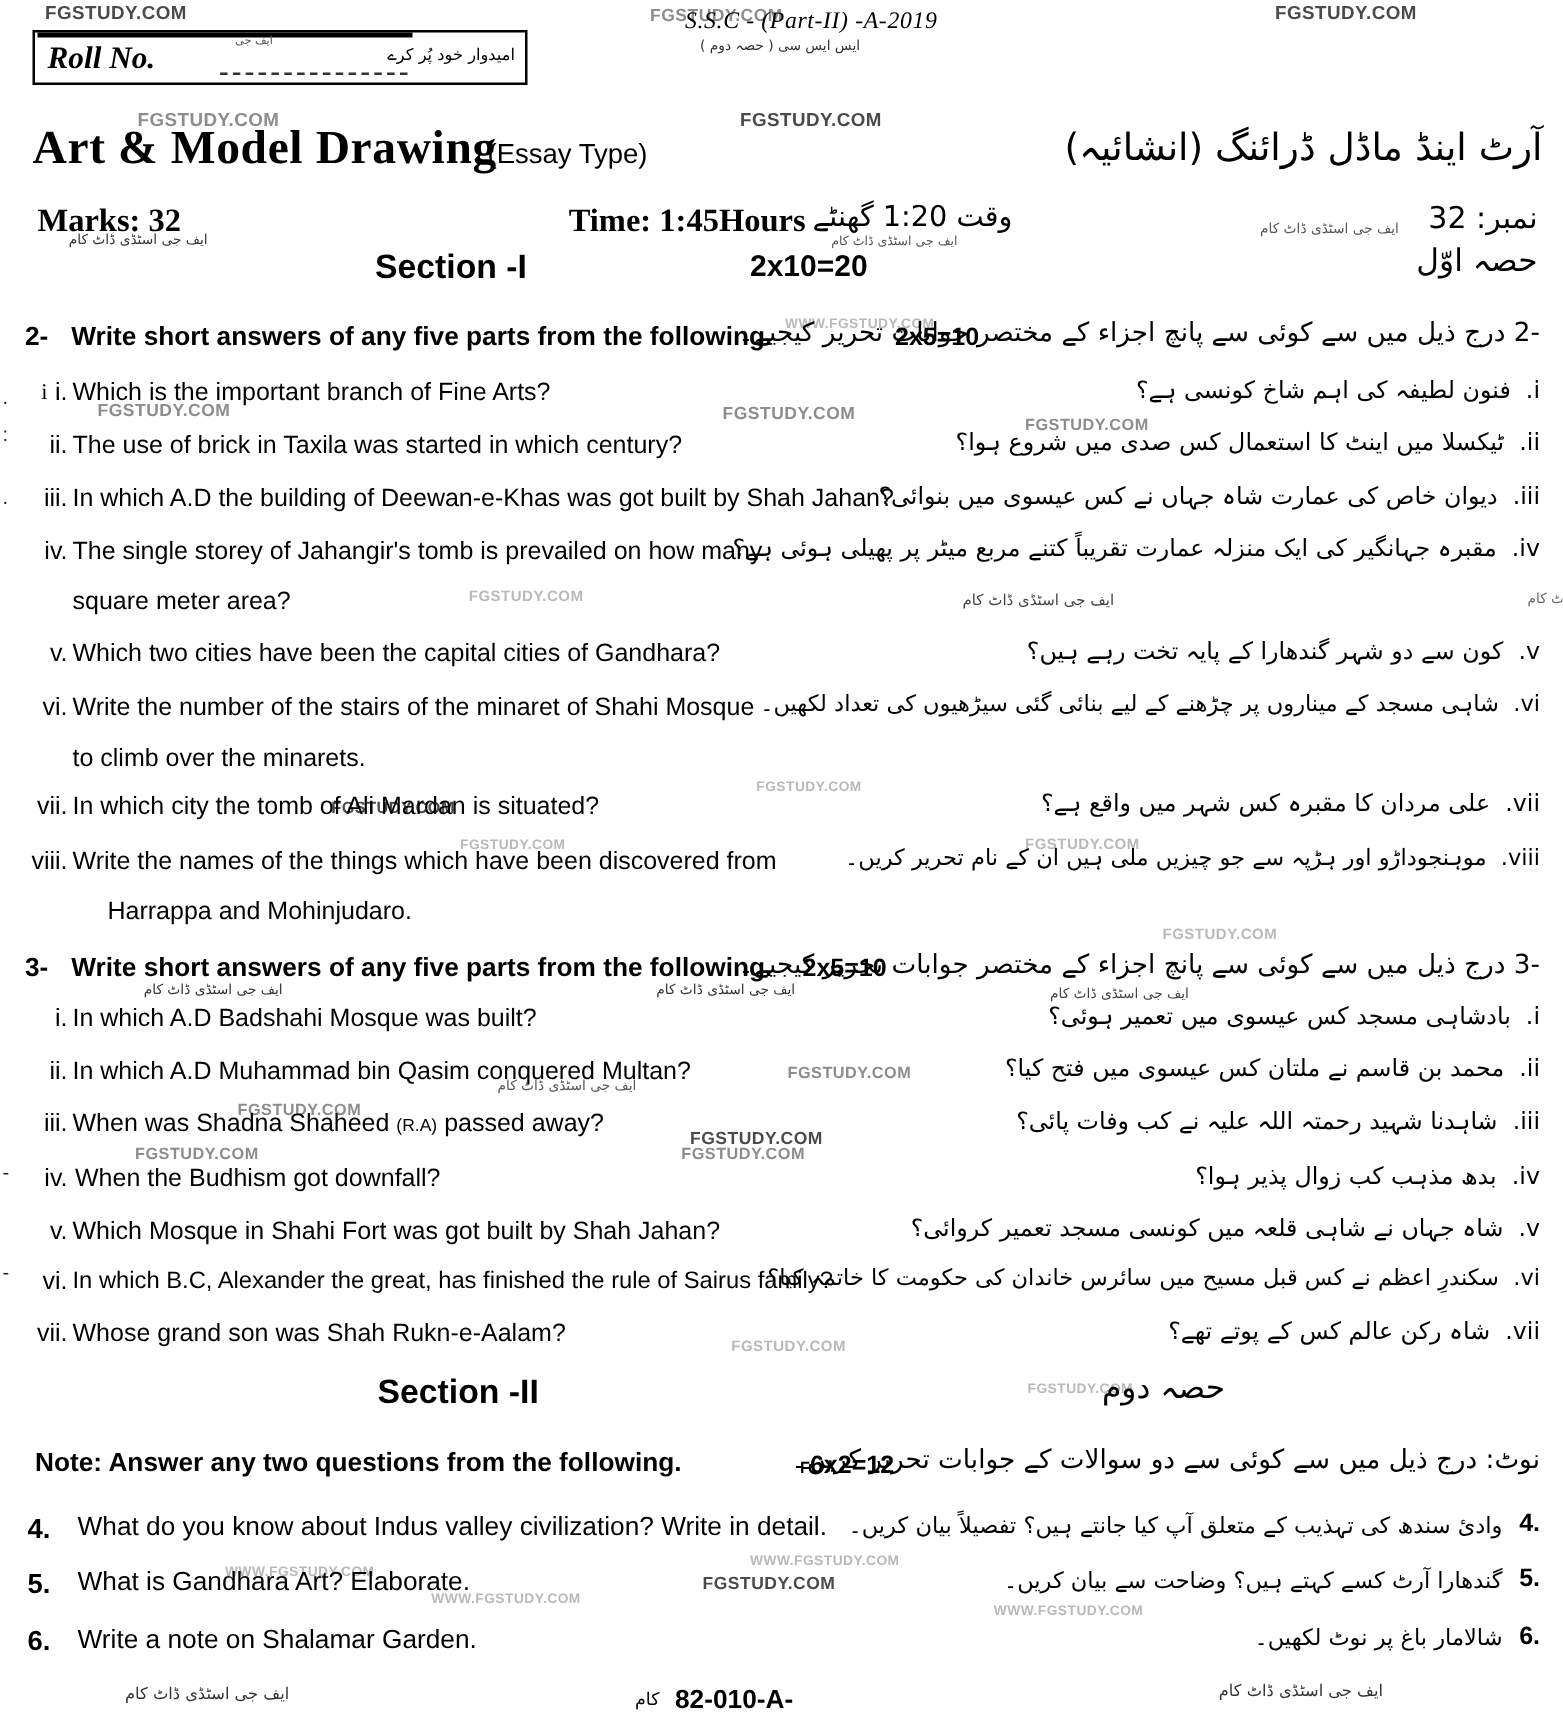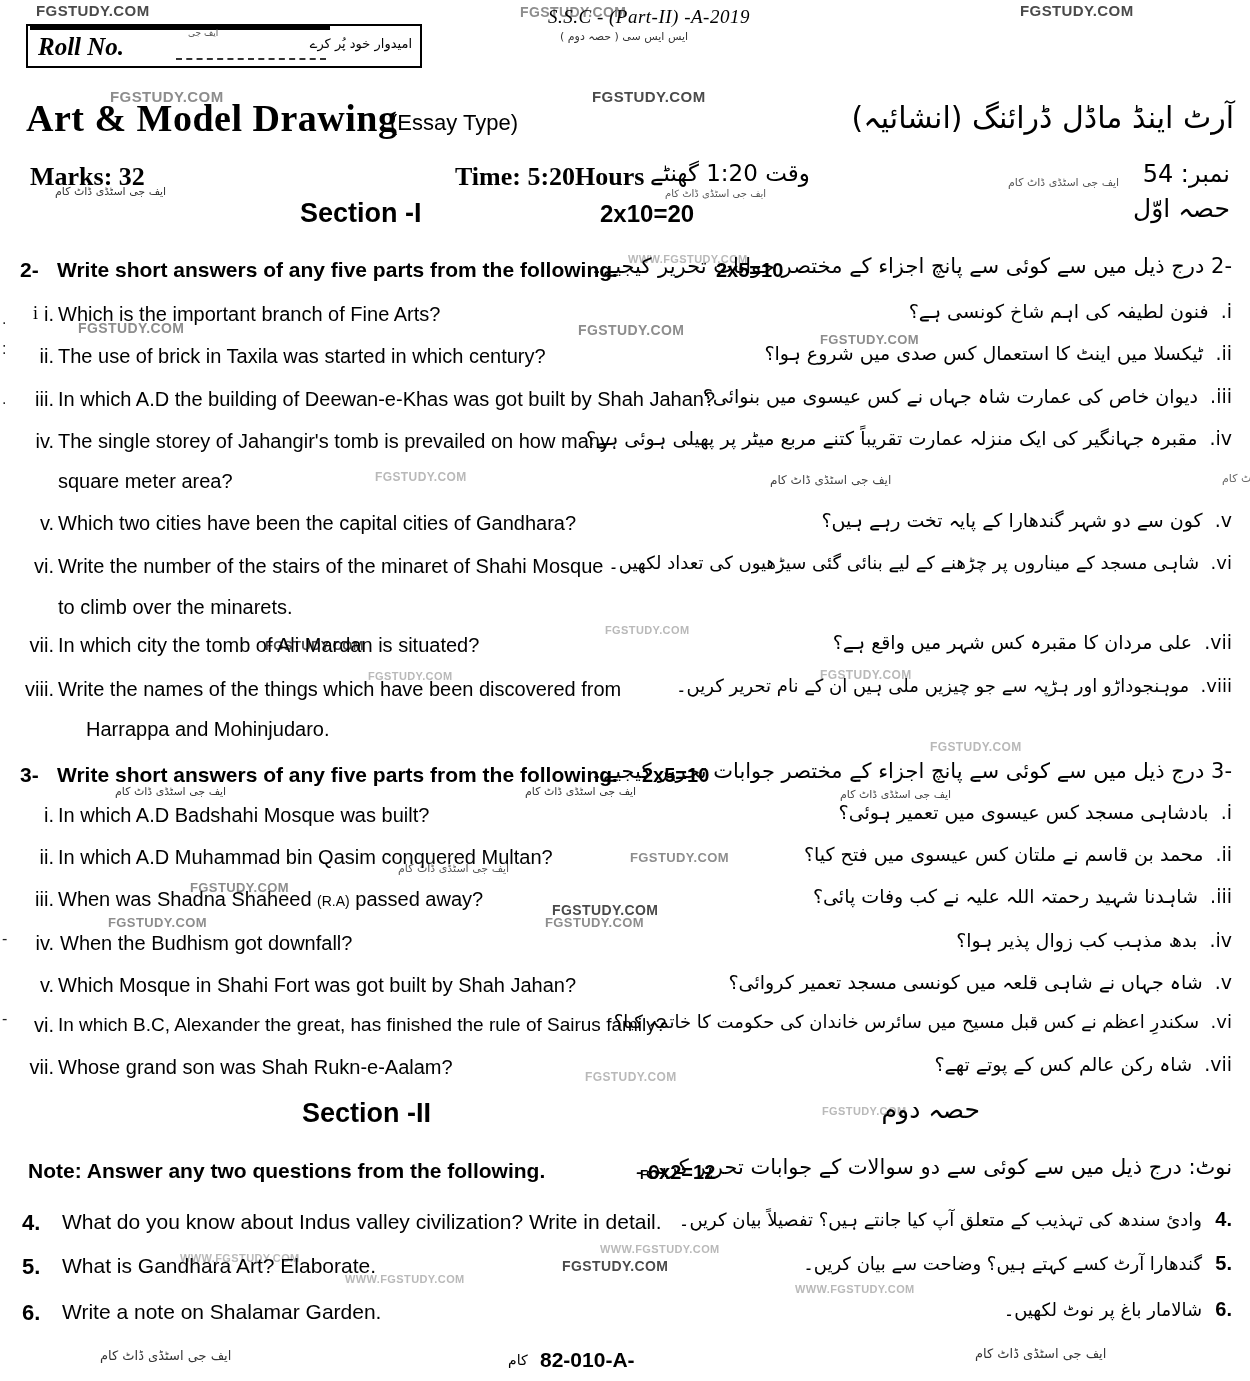--- a/index.html
+++ b/index.html
@@ -395,23 +395,23 @@
   </div>
 
   <div class="hdr-code">S.S.C - (Part-II) -A-2019</div>
   <div class="hdr-code-ur">ایس ایس سی ( حصہ دوم )</div>
 
   <div class="subject-en">Art &amp; Model Drawing</div>
   <div class="subject-type">(Essay Type)</div>
   <div class="subject-ur">آرٹ اینڈ ماڈل ڈرائنگ (انشائیہ)</div>
 
   <div class="marks">Marks: 32</div>
-  <div class="time">Time: 5:20Hours</div>
+  <div class="time">Time: 1:45Hours</div>
   <div class="time-ur">وقت 1:20 گھنٹے</div>
-  <div class="marks-ur">نمبر: 54</div>
+  <div class="marks-ur">نمبر: 32</div>
 
   <div class="section1">Section -I</div>
   <div class="sec1-marks">2x10=20</div>
   <div class="section1-ur">حصہ اوّل</div>
 
   <div class="q-head-en" style="left:20px; top:258px;">2-</div>
   <div class="q-head-en" style="left:57px; top:258px;">Write short answers of any five parts from the following.</div>
   <div class="q-head-marks" style="left:716px; top:259px;">2x5=10</div>
   <div class="q-head-ur" style="top:254px;">
     <span>-2</span>

